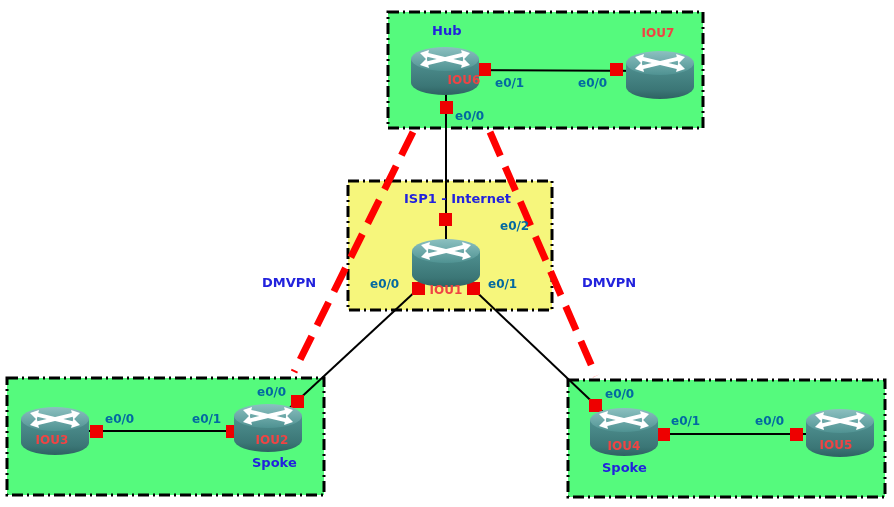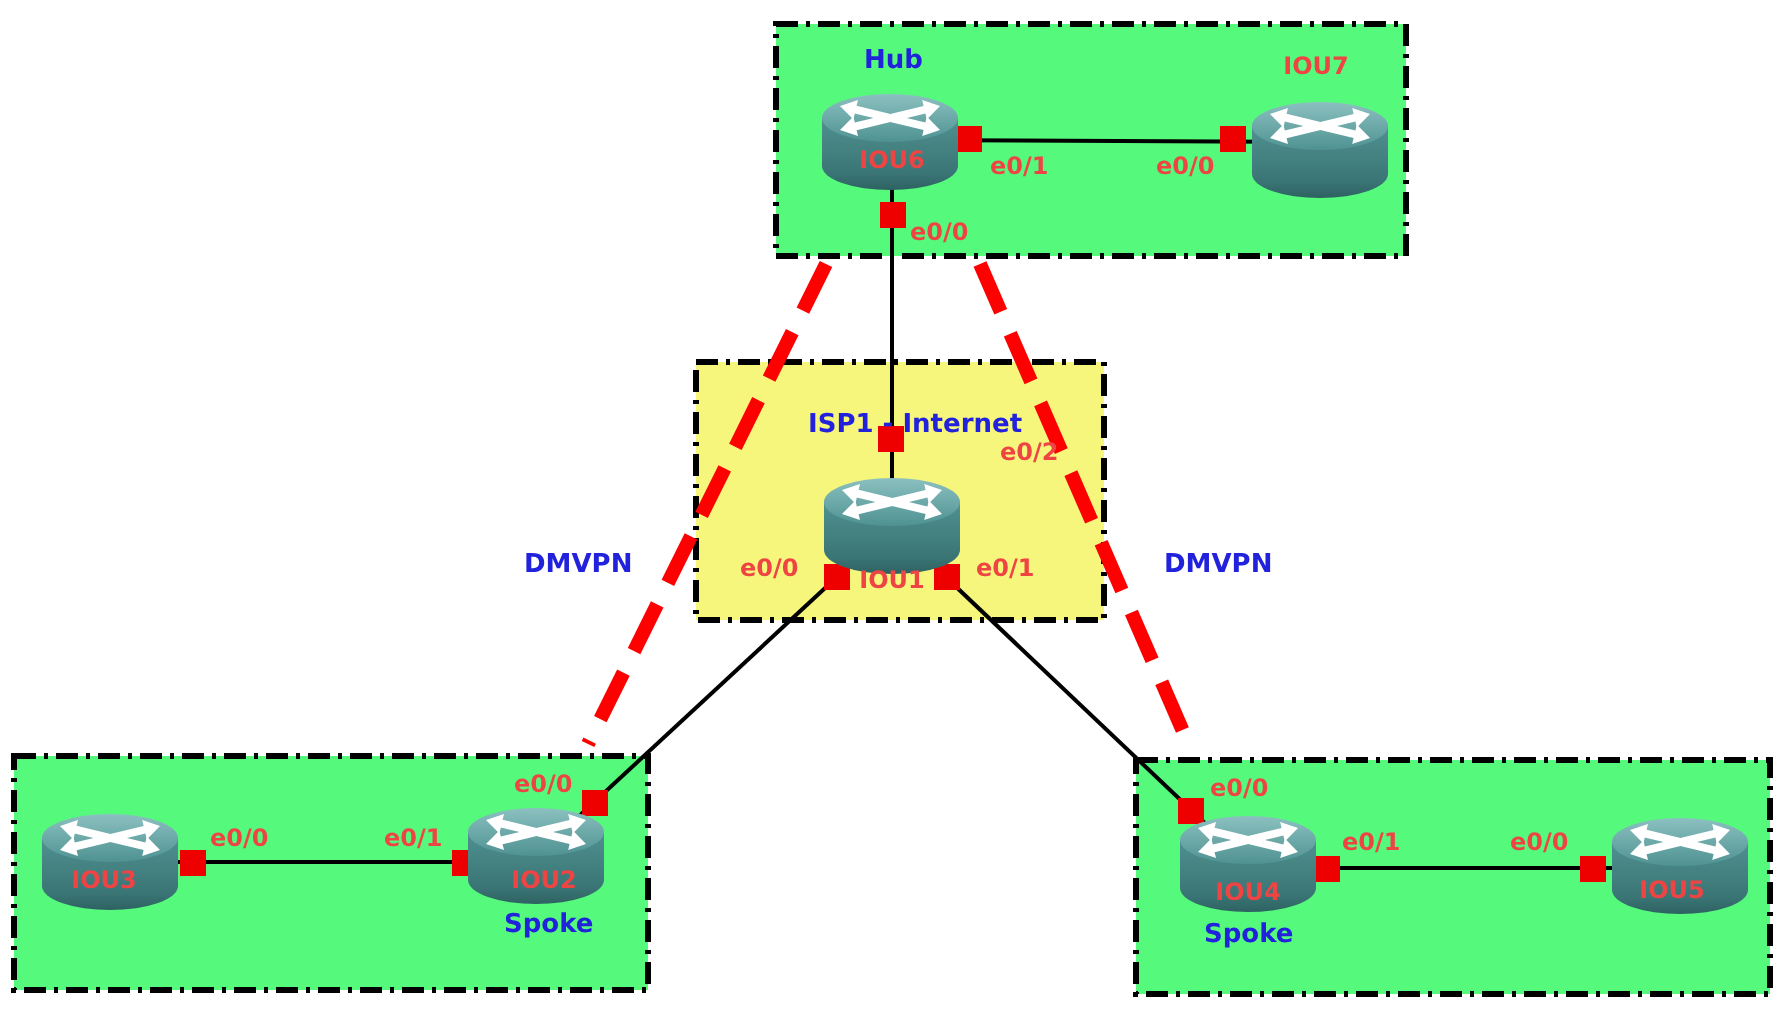--- a/index.html
+++ b/index.html
@@ -4,21 +4,21 @@
 <style>
   html,body{margin:0;padding:0;background:#ffffff;}
   #canvas{position:relative;width:894px;height:507px;background:#ffffff;overflow:hidden;
           font-family:"DejaVu Sans","Liberation Sans",sans-serif;}
   #wires{position:absolute;left:0;top:0;width:894px;height:507px;}
   .zone{stroke:#000000;stroke-width:3;stroke-dasharray:11 4 2 4;}
   .link{stroke:#000000;stroke-width:2;}
   .tunnel{stroke-width:7;stroke-dasharray:26 12;stroke-linecap:butt;fill:none;}
   .sq{position:absolute;width:13px;height:13px;background:#ee0000;}
   .router{position:absolute;width:70px;height:50px;}
-  .iflabel{position:absolute;font-size:12px;font-weight:bold;color:#ef4444;white-space:nowrap;line-height:13px;}
+  .iflabel{position:absolute;font-size:12px;font-weight:bold;color:#0369a1;white-space:nowrap;line-height:13px;}
   .devlabel{position:absolute;font-size:12px;font-weight:bold;color:#ef4444;white-space:nowrap;
             transform:translateX(-50%);line-height:13px;}
   .notelabel{position:absolute;font-size:13px;font-weight:bold;color:#2222dd;white-space:nowrap;line-height:14px;}
   .hidden-defs{position:absolute;width:0;height:0;overflow:hidden;}
 </style>
 </head>
 <body>
 
 <svg class="hidden-defs" aria-hidden="true">
   <defs>
@@ -88,21 +88,21 @@
   <svg class="router" style="left:233px;top:403px;" viewBox="0 0 70 50">
       <use href="#rtr"></use>
     </svg>
   <svg class="router" style="left:589px;top:407px;" viewBox="0 0 70 50">
       <use href="#rtr"></use>
     </svg>
   <svg class="router" style="left:805px;top:408px;" viewBox="0 0 70 50">
       <use href="#rtr"></use>
     </svg>
 
-  <div class="devlabel" style="left:446px;top:74px;">IOU6</div>
+  <div class="devlabel" style="left:464px;top:74px;">IOU6</div>
   <div class="devlabel" style="left:658px;top:27px;">IOU7</div>
   <div class="devlabel" style="left:446px;top:284px;">IOU1</div>
   <div class="devlabel" style="left:52px;top:434px;">IOU3</div>
   <div class="devlabel" style="left:272px;top:434px;">IOU2</div>
   <div class="devlabel" style="left:624px;top:440px;">IOU4</div>
   <div class="devlabel" style="left:836px;top:439px;text-align:center;">IOU5</div>
 
   <div class="iflabel" style="left:495px;top:77px;">e0/1</div>
   <div class="iflabel" style="left:578px;top:77px;">e0/0</div>
   <div class="iflabel" style="left:455px;top:110px;">e0/0</div>
@@ -110,19 +110,19 @@
   <div class="iflabel" style="left:370px;top:278px;">e0/0</div>
   <div class="iflabel" style="left:488px;top:278px;">e0/1</div>
   <div class="iflabel" style="left:257px;top:386px;">e0/0</div>
   <div class="iflabel" style="left:605px;top:388px;">e0/0</div>
   <div class="iflabel" style="left:105px;top:413px;">e0/0</div>
   <div class="iflabel" style="left:192px;top:413px;">e0/1</div>
   <div class="iflabel" style="left:671px;top:415px;">e0/1</div>
   <div class="iflabel" style="left:755px;top:415px;">e0/0</div>
 
   <div class="notelabel" style="left:432px;top:24px;text-align:right;">Hub</div>
-  <div class="notelabel" style="left:404px;top:206px;">ISP1 - Internet</div>
+  <div class="notelabel" style="left:404px;top:192px;">ISP1 - Internet</div>
   <div class="notelabel" style="left:262px;top:276px;">DMVPN</div>
   <div class="notelabel" style="left:582px;top:276px;">DMVPN</div>
   <div class="notelabel" style="left:252px;top:456px;">Spoke</div>
   <div class="notelabel" style="left:602px;top:461px;">Spoke</div>
 
 </div>
 
 </body></html>

